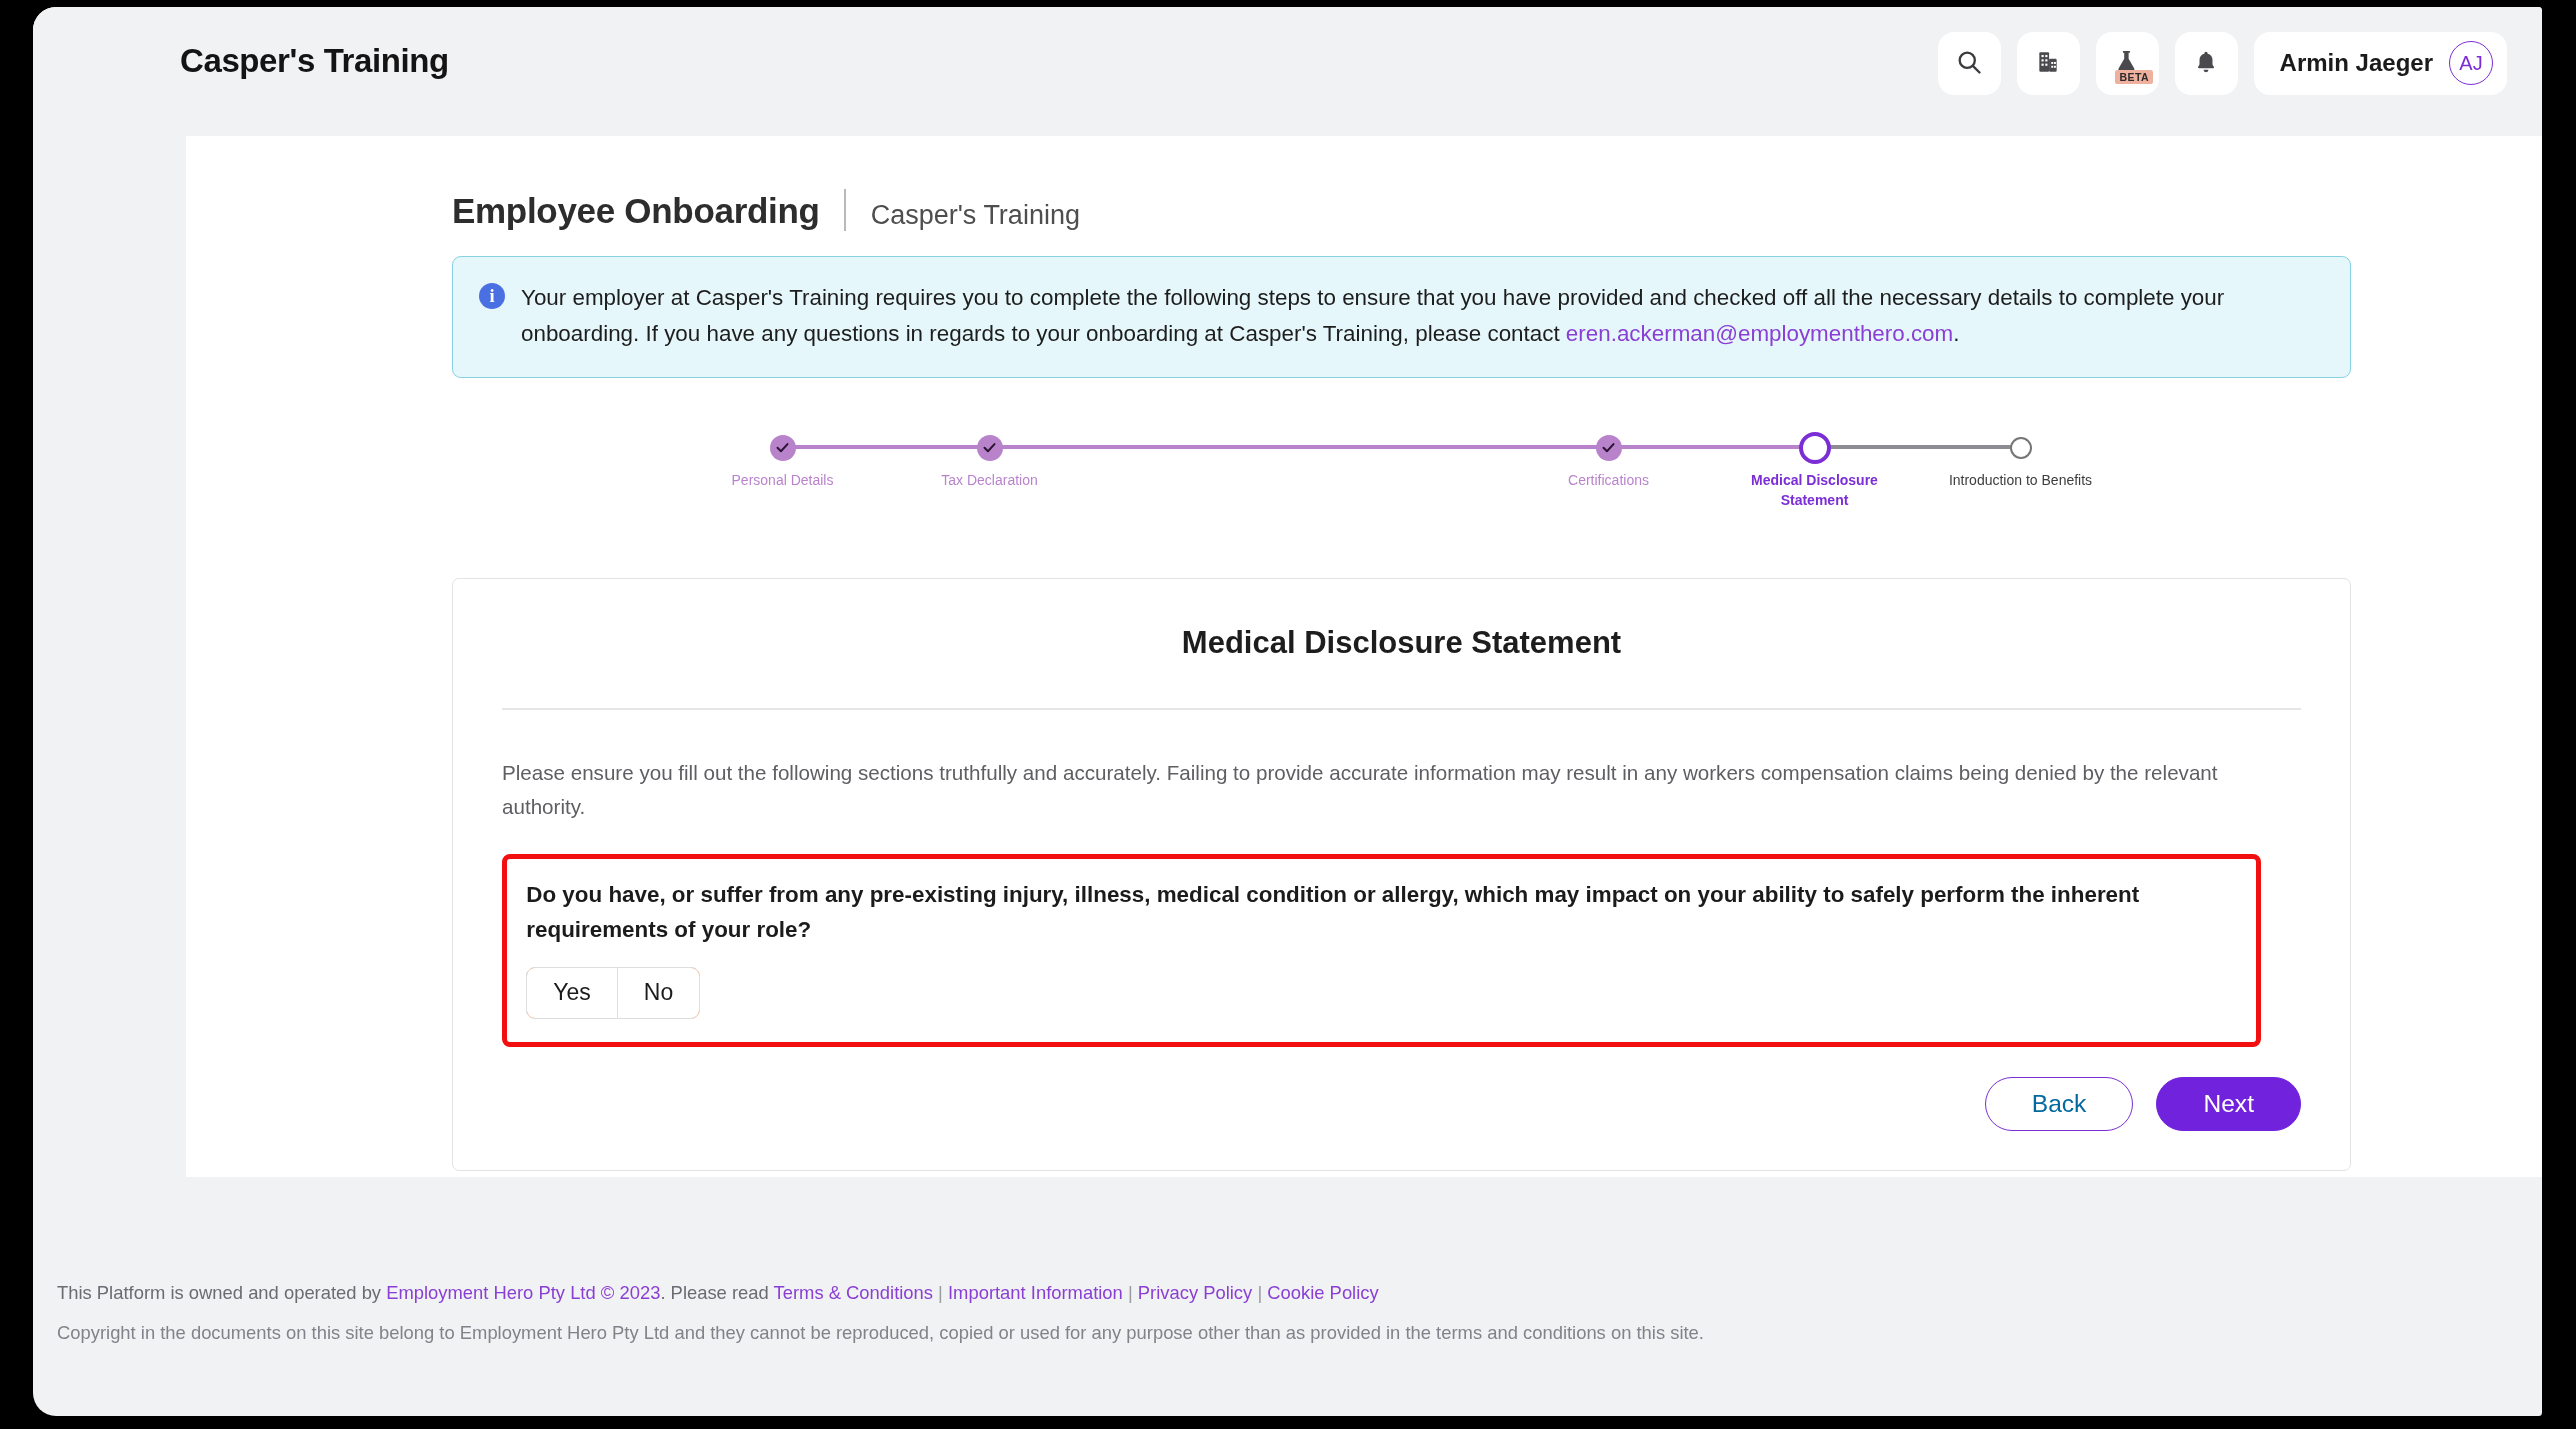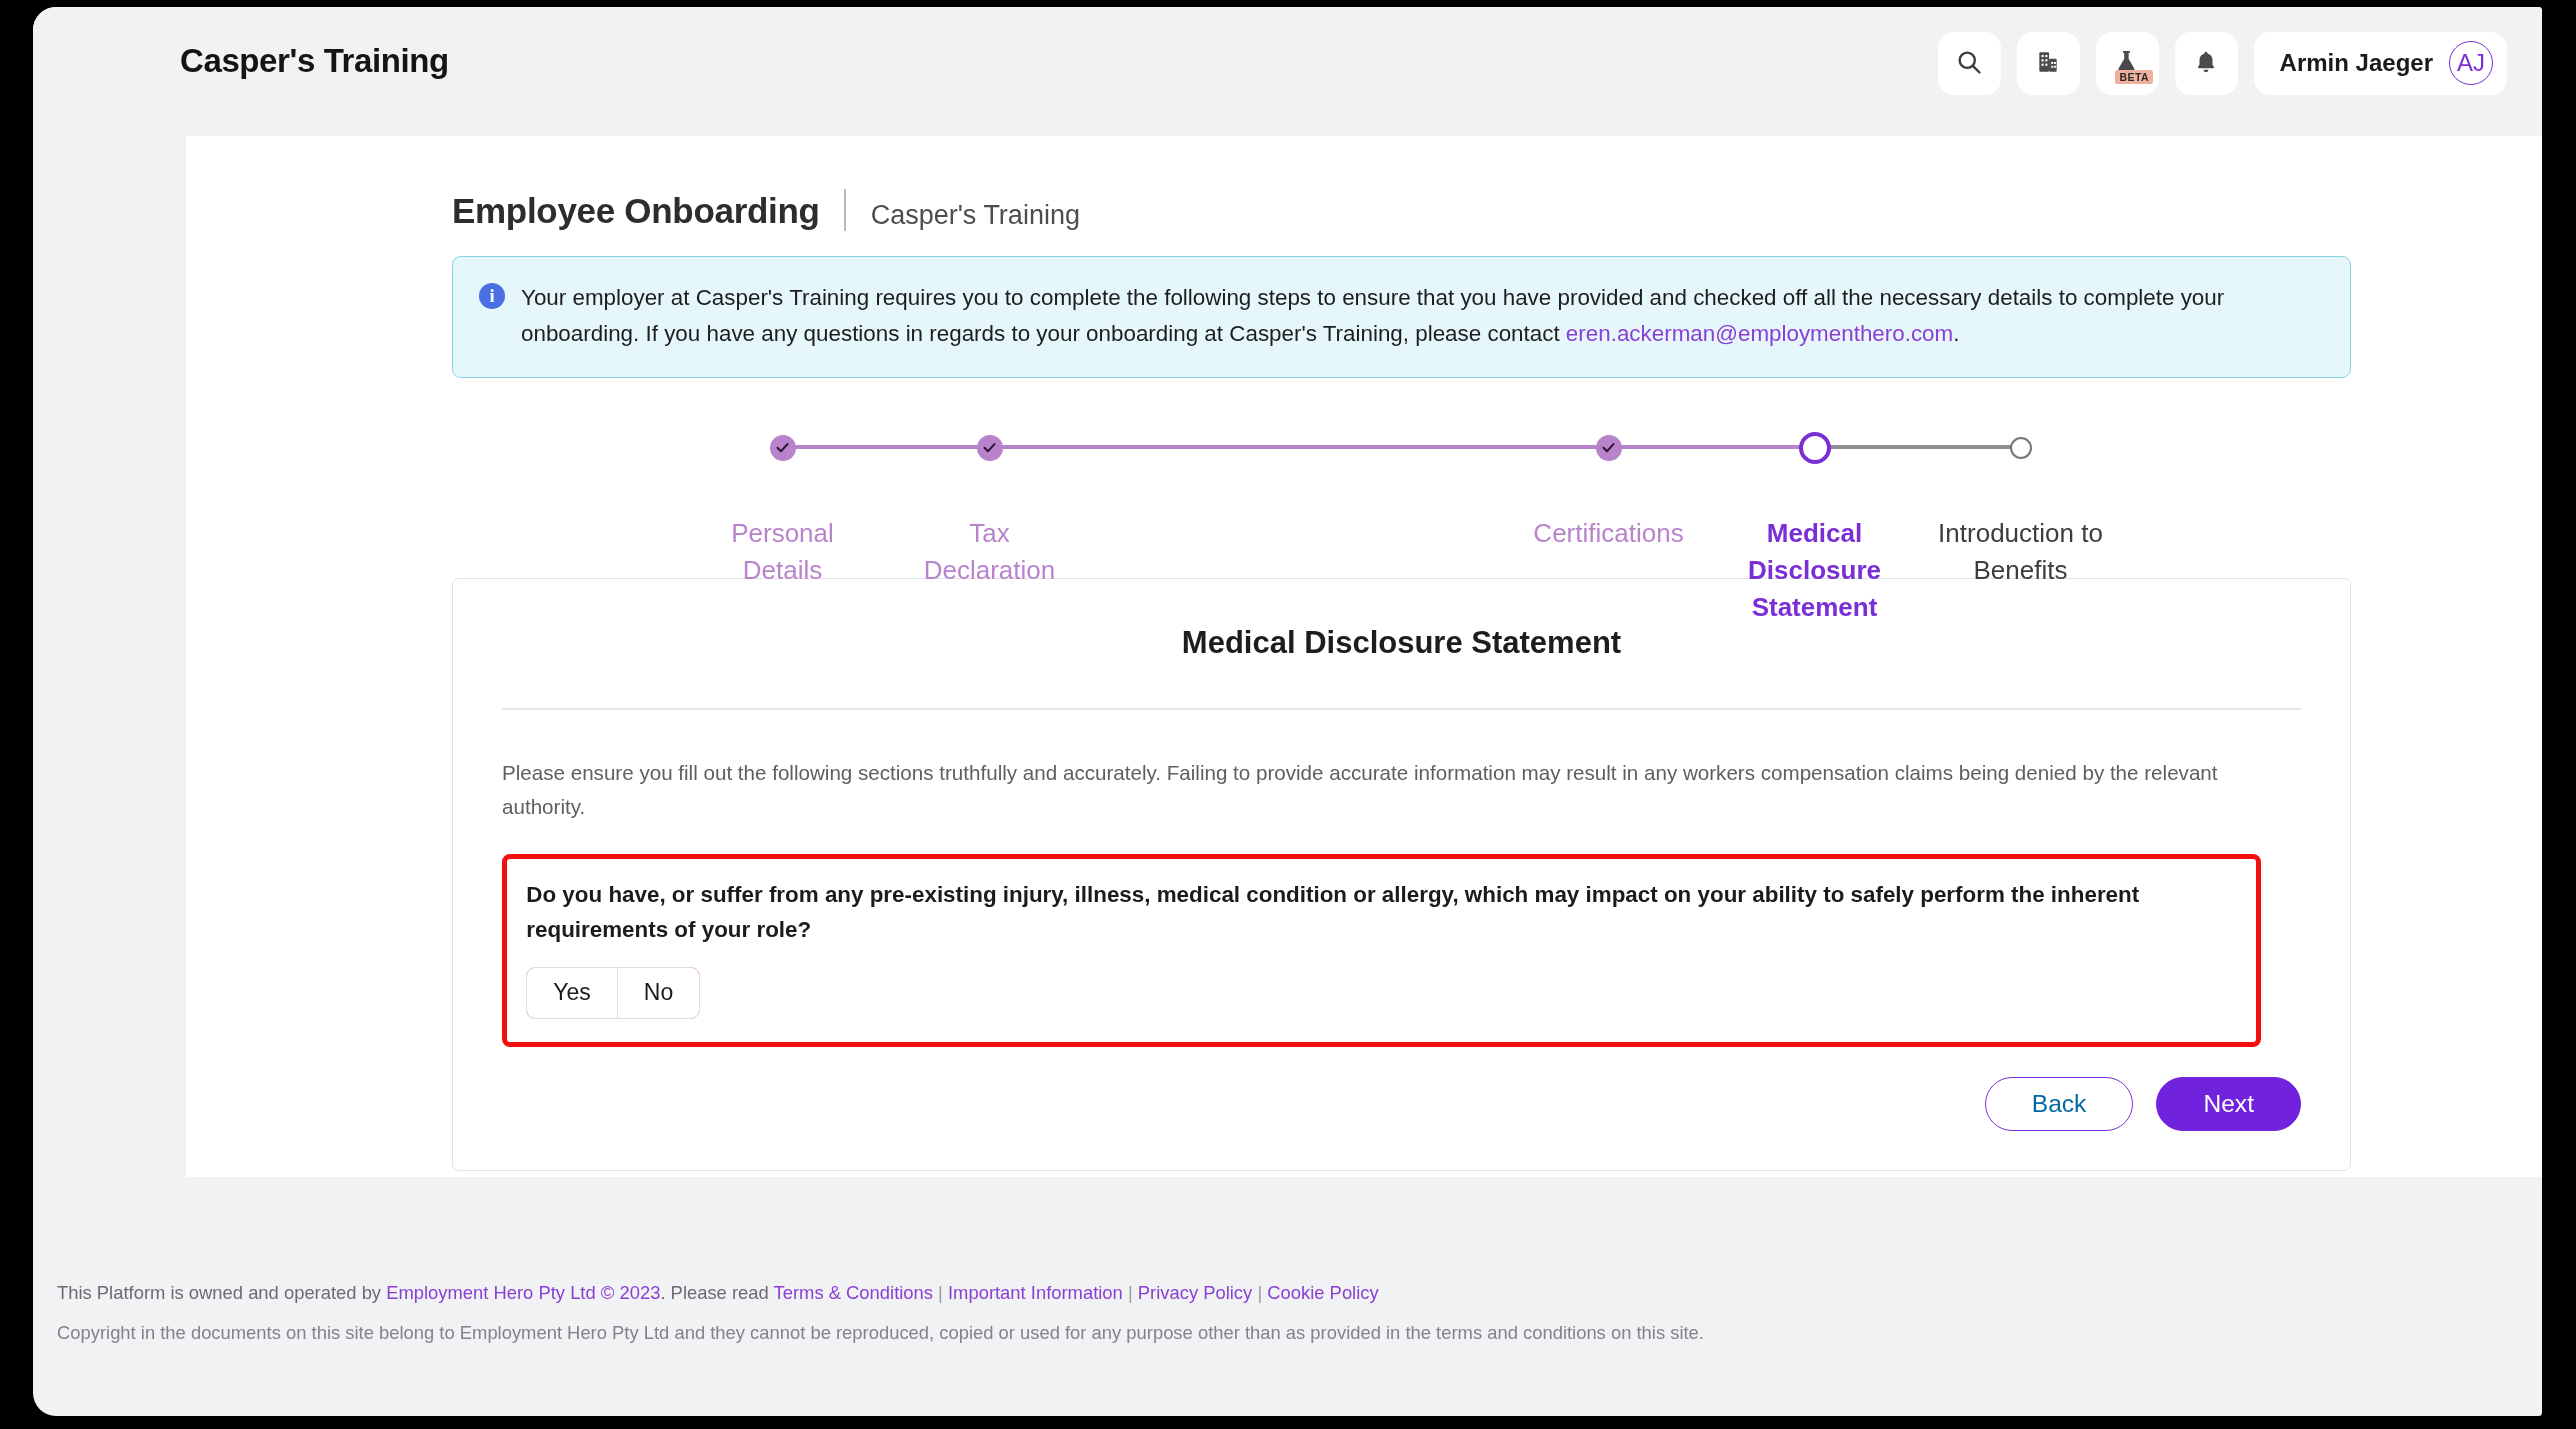--- a/index.html
+++ b/index.html
@@ -93,21 +93,21 @@
     font-size: 24px;
     font-weight: 700;
     color: #1b1b1b;
     white-space: nowrap;
   }
   .avatar {
     width: 44px; height: 44px;
     border-radius: 50%;
     border: 1.8px solid #7b2ed6;
     color: #7b2ed6;
-    font-size: 24px;
+    font-size: 20px;
     font-weight: 500;
     display: flex;
     align-items: center;
     justify-content: center;
     text-align: right;
   }
 
   
   .content-panel {
     position: absolute;
@@ -230,25 +230,24 @@
   }
   .dot-todo {
     width: 22px; height: 22px;
     border-radius: 50%;
     background: #ffffff;
     border: 2.6px solid #767676;
     position: relative;
     z-index: 2;
   }
   .step-label {
-    font-size: 26px;
+    font-size: 14px;
     line-height: 1.42;
     color: #b983cc;
     padding: 0 16px;
-    margin-top: 44px;
   }
   .step-label.current {
     color: #7b2ed6;
     font-weight: 700;
   }
   .step-label.todo { color: #3d3d3d; }
 
   
   .form-card {
     border: 1.8px solid #e3e3e5;

